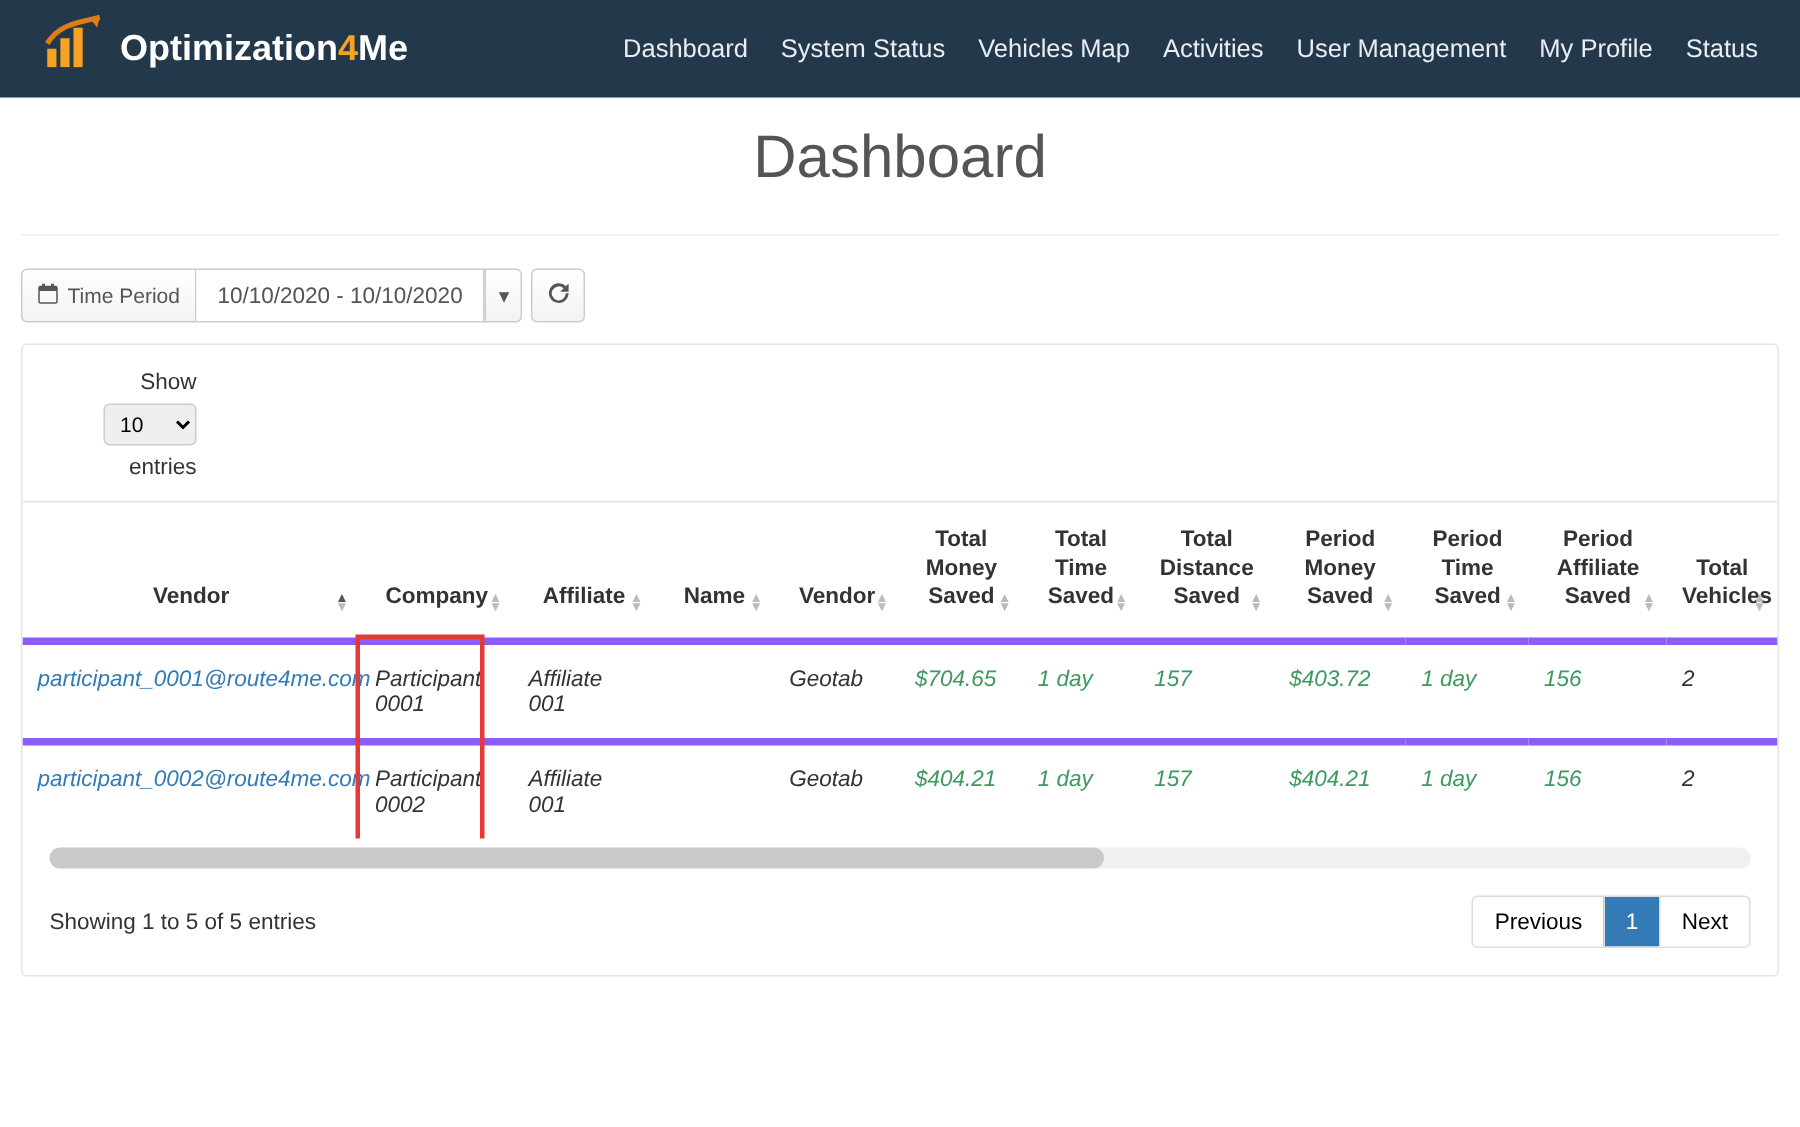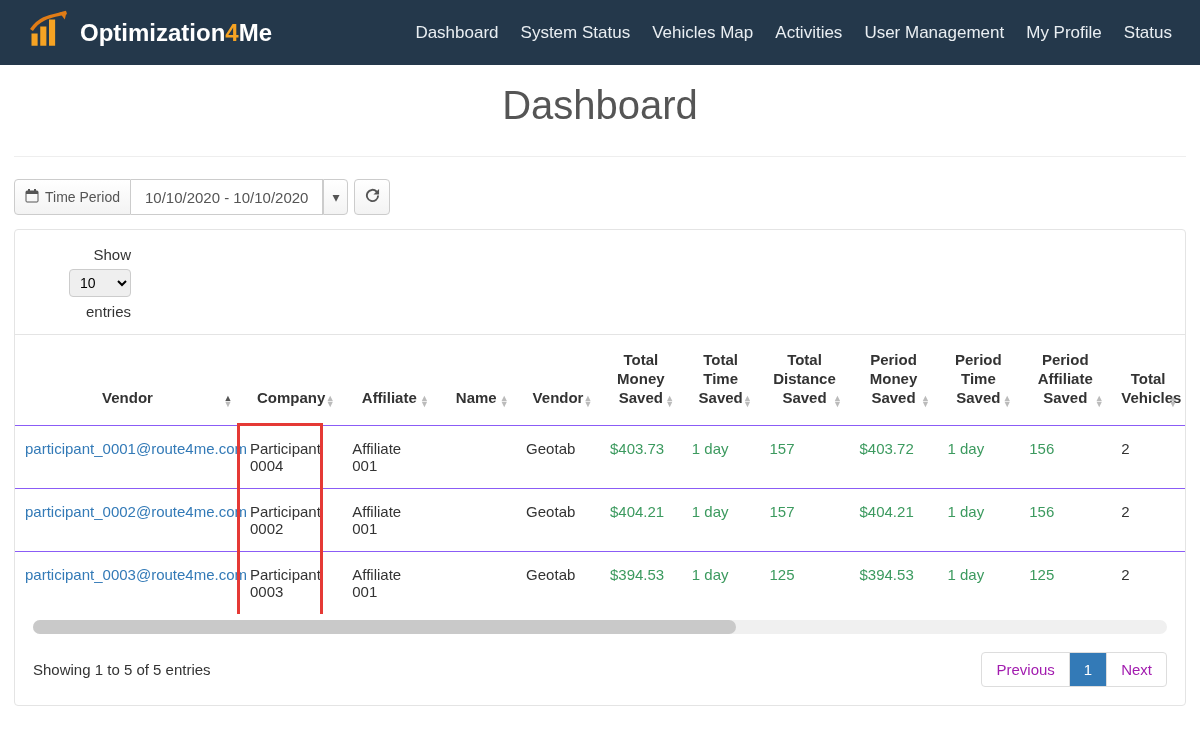--- a/index.html
+++ b/index.html
@@ -29,31 +29,31 @@
   .len-ctrl { font-size:15px; color:#333; display:flex; align-items:flex-end; gap:6px;flex-direction:column;}
   .len-ctrl select { height:28px; border:1px solid #ccc; border-radius:4px; font-size:14px; padding:0 18px 0 6px;margin-left:36px;}
   .search-ctrl { font-size:15px; color:#333; display:flex; align-items:center; gap:6px;}
   .search-ctrl input { height:30px; width:140px; border:1px solid #ccc; border-radius:3px; padding:0 6px;}
   
   .tbl-wrap { position:relative; border-top:1px solid #e4e4e4; overflow:hidden; }
   table { border-collapse:collapse; width:100%; table-layout:fixed; font-size:15px; }
   th { text-align:center; font-weight:700; color:#333; padding:16px 10px 18px; vertical-align:bottom; position:relative; line-height:1.25;}
   th .sort { position:absolute; right:6px; bottom:18px; width:12px; color:#bbb; display:flex; flex-direction:column; line-height:6px; font-size:9px; }
   th.sorted-asc .sort .up { color:#555; }
-  td { padding:14px 10px; vertical-align:top; border-top:1px solid #8b5cf6; color:#333;}
+  td { padding:14px 10px; vertical-align:top; border-top:5px solid #8b5cf6; color:#333;font-style:italic;}
   .email a { color:#337ab7; text-decoration:none; }
   .green { color:#3c9a5f; }
   .highlight-col { position:absolute; top:54px; left:252px; width:80px; height:250px; border:3px solid #e53935; pointer-events:none; }
   
   .hscroll { height:14px; margin:6px 18px 0; background:#f0f0f0; border-radius:7px; position:relative;}
   .hscroll .thumb { position:absolute; left:0; top:0; height:14px; background:#c9c9c9; border-radius:7px;}
   .row-bot { display:flex; justify-content:space-between; align-items:center; padding:18px 18px 0;}
   .info { font-size:15px; color:#333;}
   .pager { display:flex; border:1px solid #ddd; border-radius:4px; overflow:hidden;}
-  .pager .pg { padding:8px 14px; font-size:15px; color:#a21caf; cursor:pointer; border-left:1px solid #ddd;}
+  .pager .pg { padding:8px 14px; font-size:15px; color:#000000; cursor:pointer; border-left:1px solid #ddd;}
   .pager .pg:first-child { border-left:0;}
   .pager .pg.cur { background:#337ab7; color:#fff;}
   col.c-email{width:220px} col.c-comp{width:100px} col.c-aff{width:92px}
   col.c-name{width:78px} col.c-vendor{width:82px} col.c-tms{width:80px}
   col.c-tts{width:76px} col.c-tds{width:88px} col.c-pms{width:86px}
   col.c-pts{width:80px} col.c-pds{width:90px} col.c-veh{width:72px}
 </style>
 </head>
 <body>
 
@@ -190,25 +190,25 @@
                 </span></th>
             <th><span>Total Vehicles</span><span class="sort">
                   <span>▲</span>
                   <span>▼</span>
                 </span></th>
           </tr>
         </thead>
         <tbody id="tbody">
             <tr>
               <td class="email"><a>participant_0001@route4me.com</a></td>
-              <td>Participant 0004</td>
+              <td>Participant 0001</td>
               <td>Affiliate 001</td>
               <td></td>
               <td>Geotab</td>
-              <td class="green">$403.73</td>
+              <td class="green">$704.65</td>
               <td class="green">1 day</td>
               <td class="green">157</td>
               <td class="green">$403.72</td>
               <td class="green">1 day</td>
               <td class="green">156</td>
               <td>2</td>
             </tr>
             <tr>
               <td class="email"><a>participant_0002@route4me.com</a></td>
               <td>Participant 0002</td>
@@ -216,34 +216,20 @@
               <td></td>
               <td>Geotab</td>
               <td class="green">$404.21</td>
               <td class="green">1 day</td>
               <td class="green">157</td>
               <td class="green">$404.21</td>
               <td class="green">1 day</td>
               <td class="green">156</td>
               <td>2</td>
             </tr>
-            <tr>
-              <td class="email"><a>participant_0003@route4me.com</a></td>
-              <td>Participant 0003</td>
-              <td>Affiliate 001</td>
-              <td></td>
-              <td>Geotab</td>
-              <td class="green">$394.53</td>
-              <td class="green">1 day</td>
-              <td class="green">125</td>
-              <td class="green">$394.53</td>
-              <td class="green">1 day</td>
-              <td class="green">125</td>
-              <td>2</td>
-            </tr>
           </tbody>
       </table>
       <div class="highlight-col" style="left: 222px; top: 87.75px; width: 86.2656px; height: 257.5px;"></div>
     </div>
 
     <div class="hscroll">
       <div class="thumb" style="width: 62%;"></div>
     </div>
 
     <div class="row-bot">

